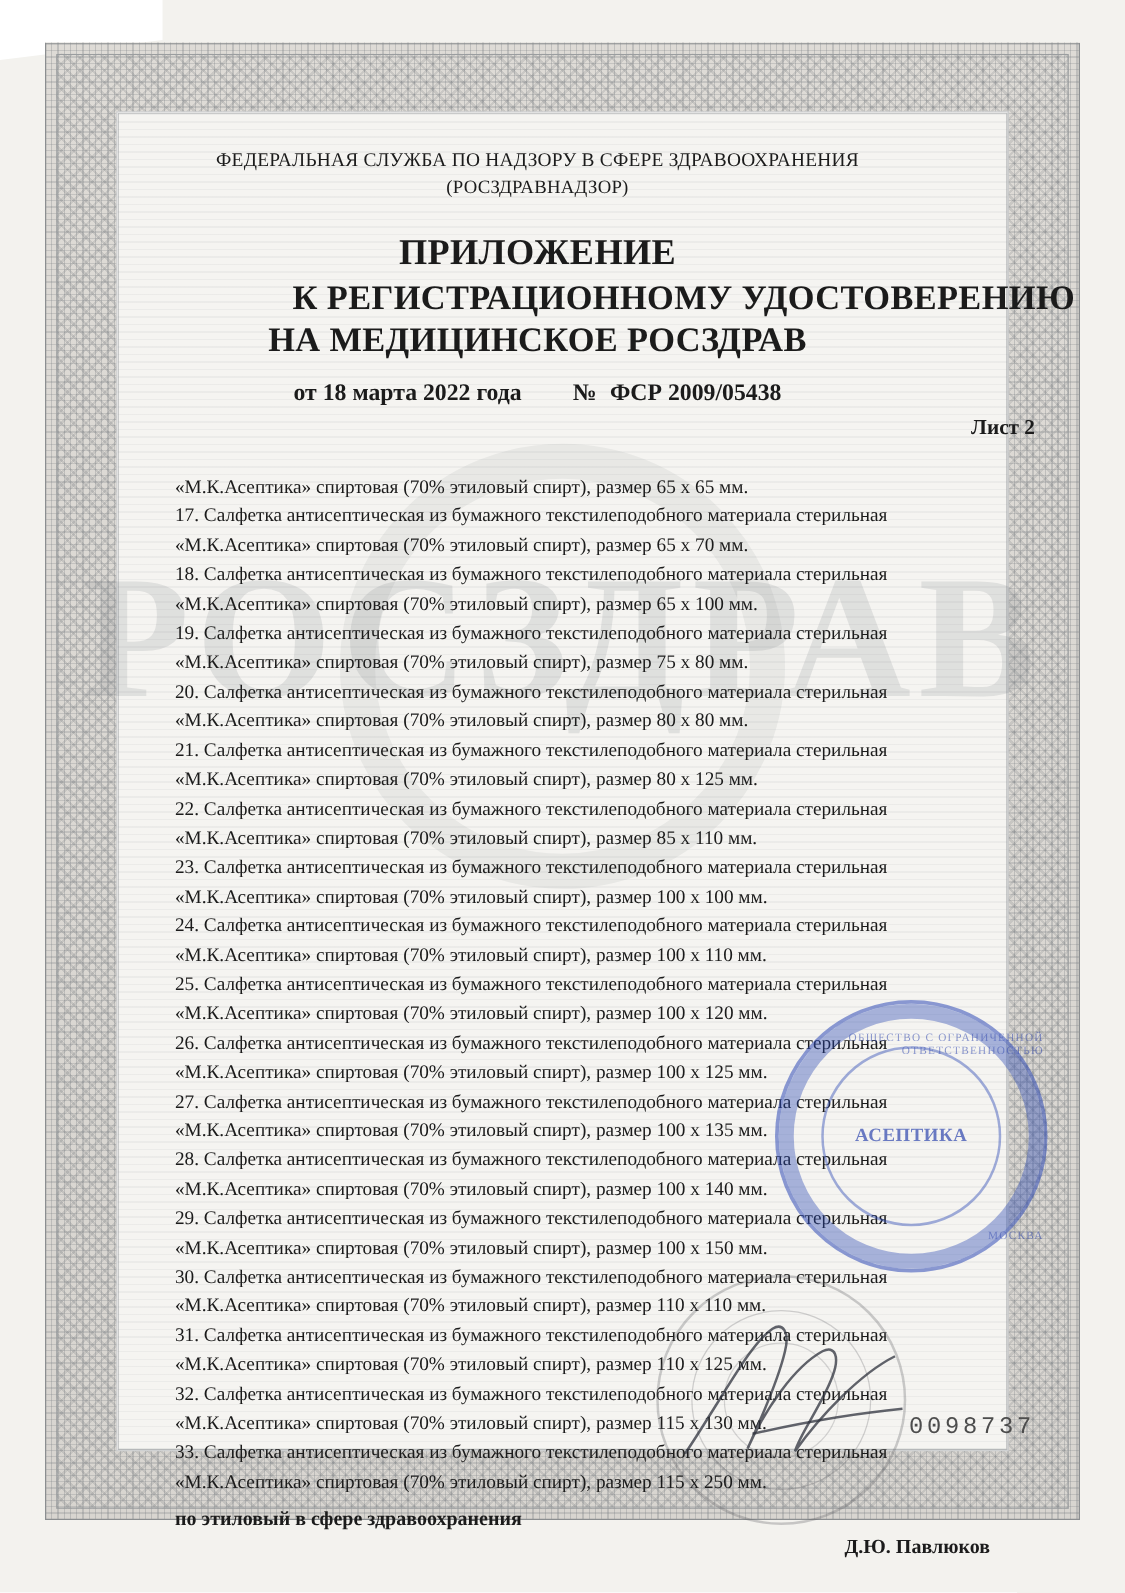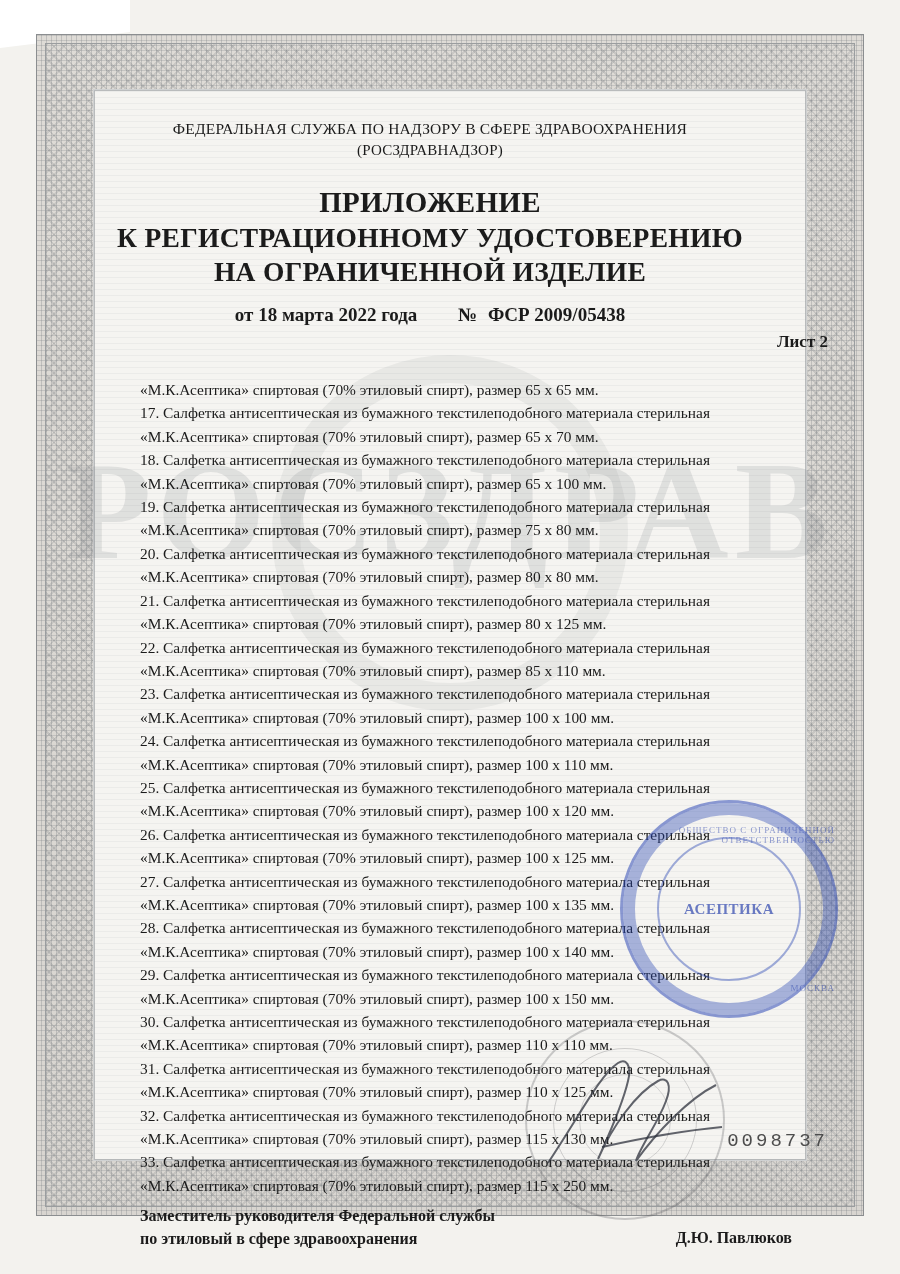--- a/index.html
+++ b/index.html
@@ -122,21 +122,21 @@
   .agency .sub { font-size: 15px; }
 
   .title {
     text-align: center;
     margin-top: 22px;
     font-weight: bold;
     font-size: 29px;
     line-height: 1.26;
     letter-spacing: .3px;
   }
-  .title .l2 { font-size: 27.5px; }
+  .title .l2 { font-size: 27.5px; text-align: right; }
   .title .l3 { font-size: 27.5px; }
 
   .meta {
     margin-top: 14px;
     text-align: center;
     font-size: 19px;
     font-weight: bold;
   }
   .meta .date-word { font-weight: bold; }
   .meta .num-label { margin-left: 36px; }
@@ -284,21 +284,21 @@
 <div class="content">
 
   <div class="agency">
     <div>ФЕДЕРАЛЬНАЯ СЛУЖБА ПО НАДЗОРУ В СФЕРЕ ЗДРАВООХРАНЕНИЯ</div>
     <div class="sub">(РОСЗДРАВНАДЗОР)</div>
   </div>
 
   <div class="title">
     <div class="l1">ПРИЛОЖЕНИЕ</div>
     <div class="l2">К РЕГИСТРАЦИОННОМУ УДОСТОВЕРЕНИЮ</div>
-    <div class="l3">НА ОГРАНИЧЕННОЙ ИЗДЕЛИЕ</div>
+    <div class="l3">НА МЕДИЦИНСКОЕ РОСЗДРАВ</div>
   </div>
 
   <div class="meta">
     <span>от</span>
     <span class="date-word">18 марта 2022 года</span>
     <span class="num-label">№</span>
     <span class="reg-no">ФСР 2009/05438</span>
   </div>
 
   <div class="sheet-no">Лист  2</div>
@@ -335,21 +335,20 @@
     <p>«М.К.Асептика» спиртовая (70% этиловый спирт), размер 110 х 110 мм.</p>
     <p>31. Салфетка антисептическая из бумажного текстилеподобного материала стерильная</p>
     <p>«М.К.Асептика» спиртовая (70% этиловый спирт), размер 110 х 125 мм.</p>
     <p>32. Салфетка антисептическая из бумажного текстилеподобного материала стерильная</p>
     <p>«М.К.Асептика» спиртовая (70% этиловый спирт), размер 115 х 130 мм.</p>
     <p>33. Салфетка антисептическая из бумажного текстилеподобного материала стерильная</p>
     <p>«М.К.Асептика» спиртовая (70% этиловый спирт), размер 115 х 250 мм.</p>
   </div>
 
   <div class="signature">
-    <div>Заместитель руководителя Федеральной службы</div>
     <div>по этиловый в сфере здравоохранения</div>
     <div class="sign-name">Д.Ю.  Павлюков</div>
   </div>
 
 </div>
 
 <div class="gray-stamp">
   <div class="inner"></div>
   <div class="inner2"></div>
 </div>

